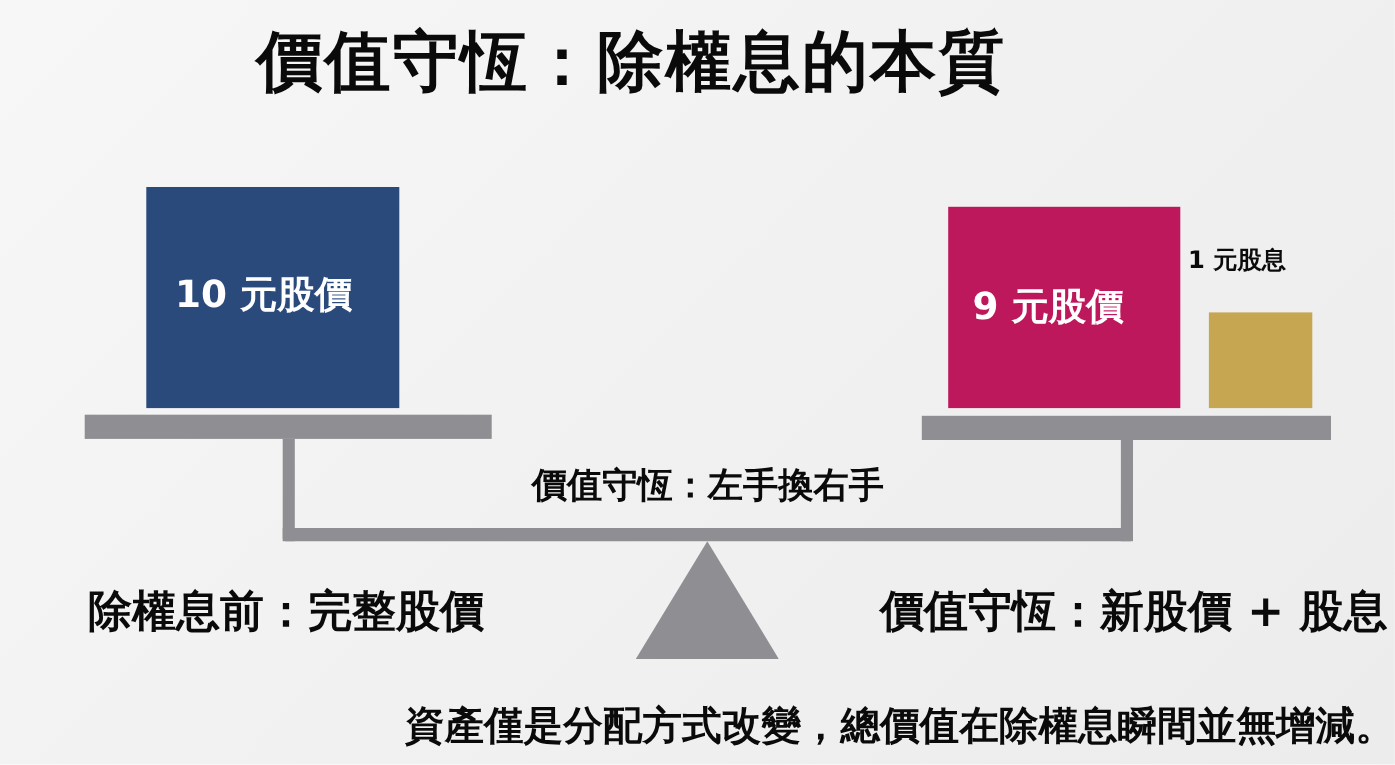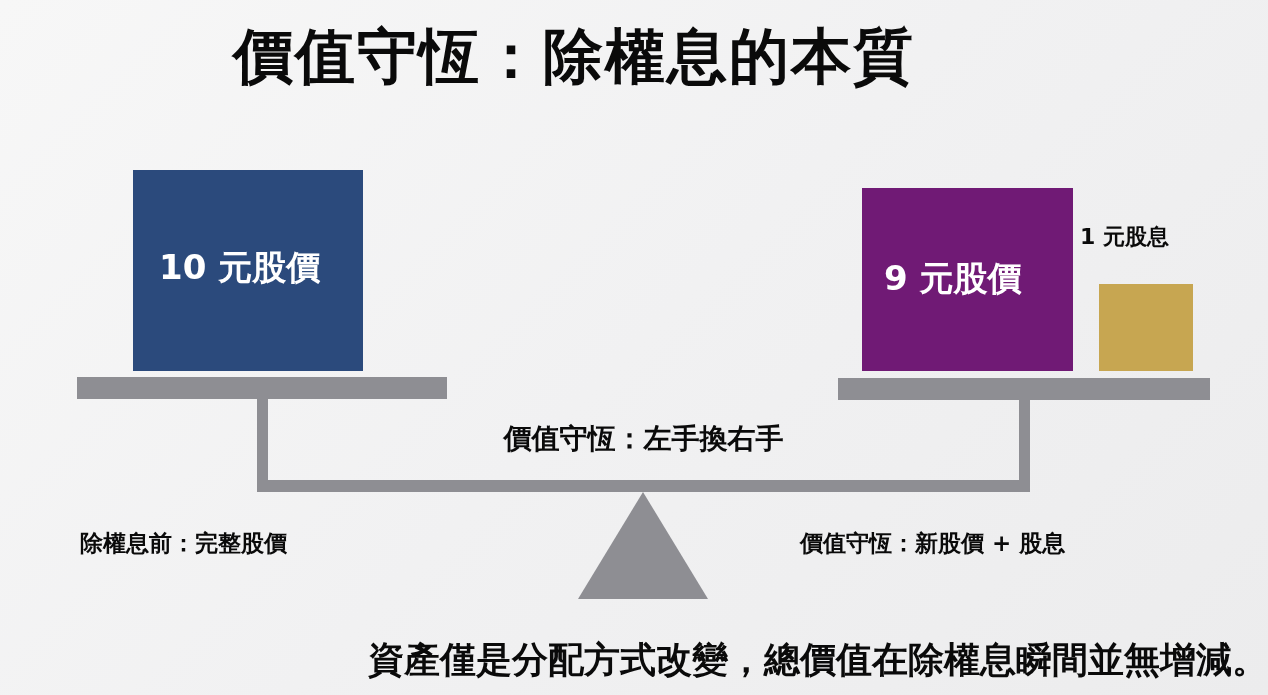--- a/index.html
+++ b/index.html
@@ -9,35 +9,35 @@
     font-family: "DejaVu Sans", "Liberation Sans", sans-serif;
     color: #0a0a0a;
   }
   .abs { position: absolute; }
   .title {
     left: 0; width: 1148px; top: 18px; text-align: center;
     font-size: 60px; font-weight: bold; letter-spacing: 2px; line-height: 76px;
   }
   .box { display: flex; align-items: center; }
   .box-blue { left: 133px; top: 170px; width: 230px; height: 201px; background: #2b4a7c; }
-  .box-gray { left: 862px; top: 188px; width: 211px; height: 183px; background: #701a75; }
+  .box-gray { left: 862px; top: 188px; width: 211px; height: 183px; background: #be185d; }
   .box-gold { left: 1099px; top: 284px; width: 94px; height: 87px; background: #c7a651; }
   .box-label { color: #ffffff; font-weight: bold; font-size: 34px; white-space: nowrap; }
   .box-blue .box-label { margin-left: 26px; margin-top: -6px; }
   .box-gray .box-label { margin-left: 22px; margin-top: -2px; }
   .gold-label { left: 1080px; top: 222px; font-size: 22px; font-weight: bold; white-space: nowrap; }
   .bar { background: #8e8e93; }
   .plat-left  { left: 77px;  top: 377px; width: 370px; height: 22px; }
   .plat-right { left: 838px; top: 378px; width: 372px; height: 22px; }
   .post-left  { left: 257px; top: 399px; width: 11px; height: 93px; }
   .post-right { left: 1019px; top: 400px; width: 11px; height: 92px; }
   .beam { left: 257px; top: 480px; width: 773px; height: 12px; border-radius: 0 0 3px 3px; }
-  .center-label { left: 268px; width: 751px; top: 420px; text-align: center; font-size: 28px; font-weight: bold; white-space: nowrap; }
+  .center-label { left: 268px; width: 751px; top: 420px; text-align: center; font-size: 32px; font-weight: bold; white-space: nowrap; }
   .fulcrum { left: 578px; top: 492px; width: 130px; height: 107px; }
-  .side-label { font-size: 23px; font-weight: bold; white-space: nowrap; top: 528px; }
+  .side-label { font-size: 40px; font-weight: bold; white-space: nowrap; top: 528px; }
   .side-left { left: 80px; }
   .side-right { left: 800px; }
   .footer { left: 0; width: 1268px; top: 636px; text-align: right; font-size: 36px; font-weight: bold; white-space: nowrap; }
 </style>
 </head>
 <body>
 
 <div class="abs title">價值守恆：除權息的本質</div>
 
 <div class="abs box box-blue">

